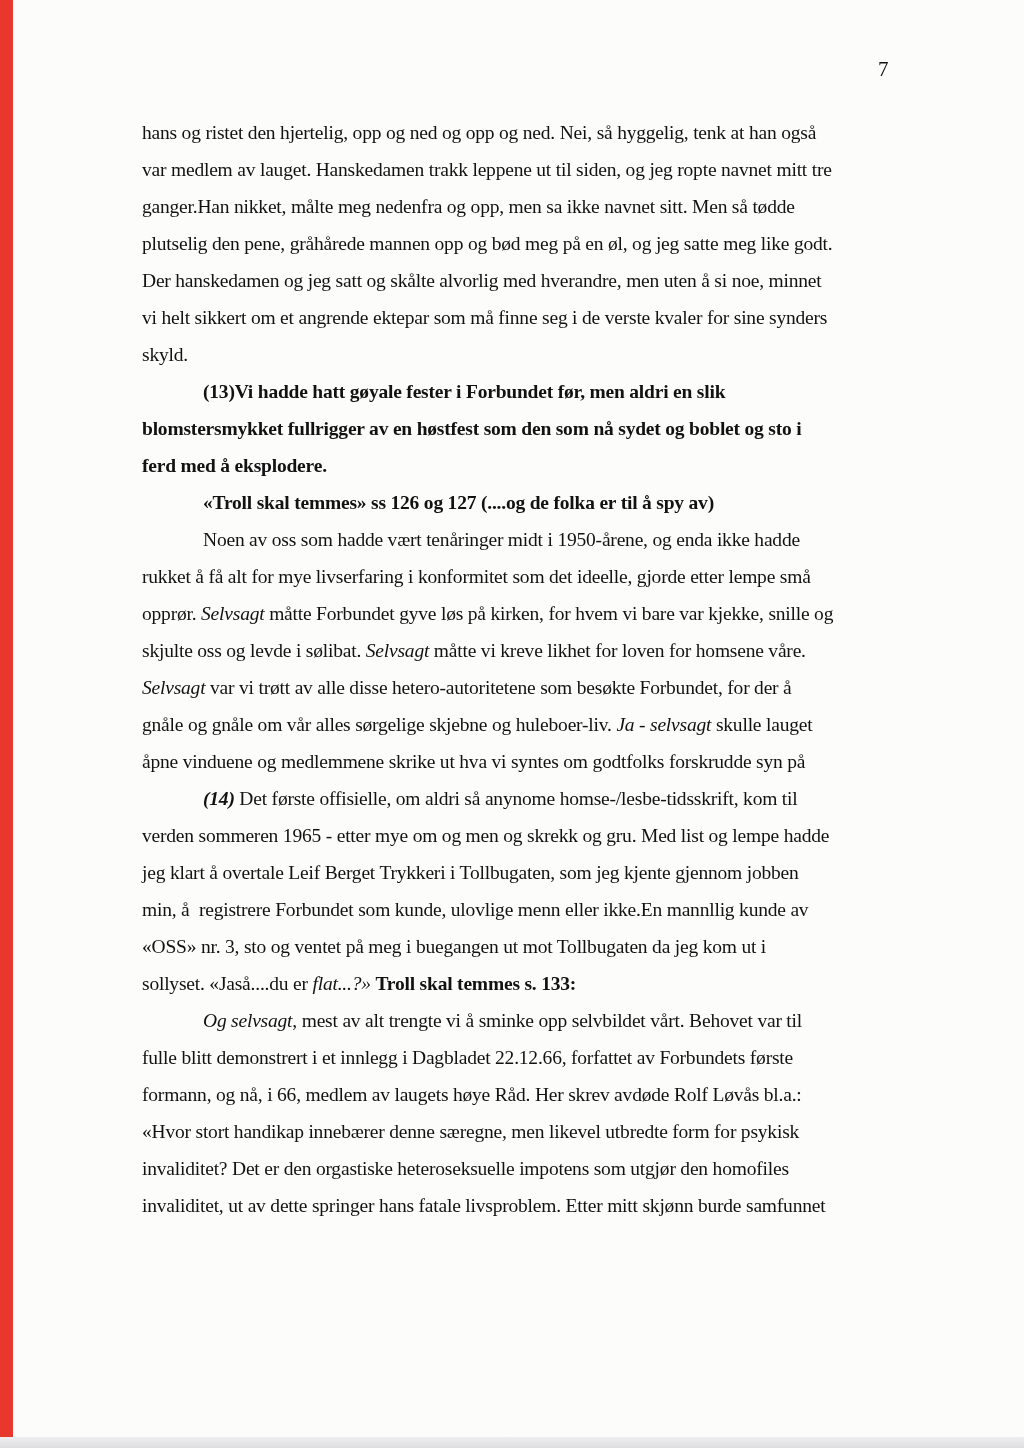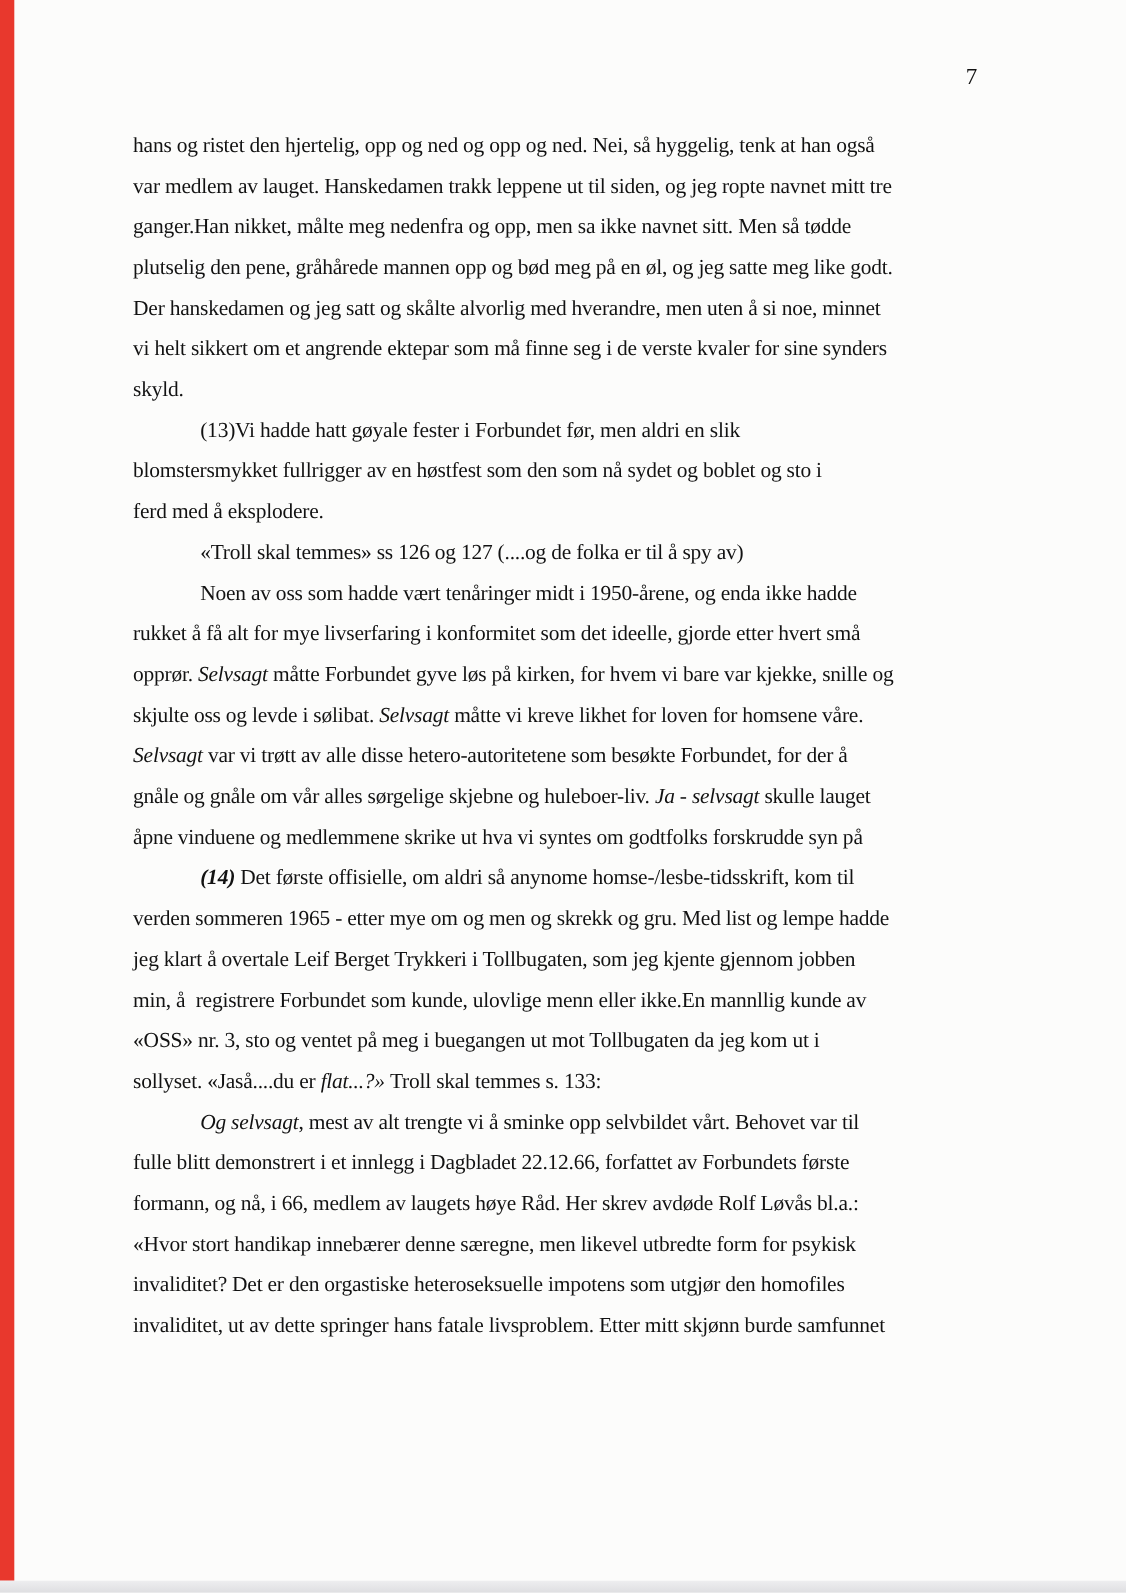--- a/index.html
+++ b/index.html
@@ -25,34 +25,34 @@
     background: linear-gradient(#eeeef0, #dedee1);
   }
   .page-number {
     position: absolute;
     left: 878px; top: 56px;
     font-size: 21px;
     line-height: 26px;
   }
   .text-block {
     position: absolute;
-    left: 121px; top: 114px;
+    left: 142px; top: 114px;
     width: 780px;
   }
   .line {
     height: 37px;
     line-height: 37px;
     white-space: pre;
     font-size: 19.5px;
     letter-spacing: -0.2px;
   }
   .line.indent { padding-left: 61px; }
   .seg-r { }
   .seg-i { font-style: italic; }
-  .seg-b { font-weight: 400; margin-top: 48px; }
+  .seg-b { font-weight: 700; margin-top: 48px; }
   .seg-bi { font-weight: 700; font-style: italic; }
 </style>
 </head>
 <body>
 
 <div class="page">
   <div class="left-strip"></div>
   <div class="bottom-band"></div>
   <div class="page-number">7</div>
   <div class="text-block">
@@ -61,21 +61,21 @@
       <div class="line"><span class="seg-r">ganger.Han nikket, målte meg nedenfra og opp, men sa ikke navnet sitt. Men så tødde</span></div>
       <div class="line"><span class="seg-r">plutselig den pene, gråhårede mannen opp og bød meg på en øl, og jeg satte meg like godt.</span></div>
       <div class="line"><span class="seg-r">Der hanskedamen og jeg satt og skålte alvorlig med hverandre, men uten å si noe, minnet</span></div>
       <div class="line"><span class="seg-r">vi helt sikkert om et angrende ektepar som må finne seg i de verste kvaler for sine synders</span></div>
       <div class="line"><span class="seg-r">skyld.</span></div>
       <div class="line indent"><span class="seg-b">(13)Vi hadde hatt gøyale fester i Forbundet før, men aldri en slik</span></div>
       <div class="line"><span class="seg-b">blomstersmykket fullrigger av en høstfest som den som nå sydet og boblet og sto i</span></div>
       <div class="line"><span class="seg-b">ferd med å eksplodere.</span></div>
       <div class="line indent"><span class="seg-b">«Troll skal temmes» ss 126 og 127 (....og de folka er til å spy av)</span></div>
       <div class="line indent"><span class="seg-r">Noen av oss som hadde vært tenåringer midt i 1950-årene, og enda ikke hadde</span></div>
-      <div class="line"><span class="seg-r">rukket å få alt for mye livserfaring i konformitet som det ideelle, gjorde etter hvert små</span></div>
+      <div class="line"><span class="seg-r">rukket å få alt for mye livserfaring i konformitet som det ideelle, gjorde etter lempe små</span></div>
       <div class="line"><span class="seg-r">opprør. </span><span class="seg-i">Selvsagt</span><span class="seg-r"> måtte Forbundet gyve løs på kirken, for hvem vi bare var kjekke, snille og</span></div>
       <div class="line"><span class="seg-r">skjulte oss og levde i sølibat. </span><span class="seg-i">Selvsagt</span><span class="seg-r"> måtte vi kreve likhet for loven for homsene våre.</span></div>
       <div class="line"><span class="seg-i">Selvsagt</span><span class="seg-r"> var vi trøtt av alle disse hetero-autoritetene som besøkte Forbundet, for der å</span></div>
       <div class="line"><span class="seg-r">gnåle og gnåle om vår alles sørgelige skjebne og huleboer-liv. </span><span class="seg-i">Ja - selvsagt</span><span class="seg-r"> skulle lauget</span></div>
       <div class="line"><span class="seg-r">åpne vinduene og medlemmene skrike ut hva vi syntes om godtfolks forskrudde syn på</span></div>
       <div class="line indent"><span class="seg-bi">(14)</span><span class="seg-r"> Det første offisielle, om aldri så anynome homse-/lesbe-tidsskrift, kom til</span></div>
       <div class="line"><span class="seg-r">verden sommeren 1965 - etter mye om og men og skrekk og gru. Med list og lempe hadde</span></div>
       <div class="line"><span class="seg-r">jeg klart å overtale Leif Berget Trykkeri i Tollbugaten, som jeg kjente gjennom jobben</span></div>
       <div class="line"><span class="seg-r">min, å  registrere Forbundet som kunde, ulovlige menn eller ikke.En mannllig kunde av</span></div>
       <div class="line"><span class="seg-r">«OSS» nr. 3, sto og ventet på meg i buegangen ut mot Tollbugaten da jeg kom ut i</span></div>

